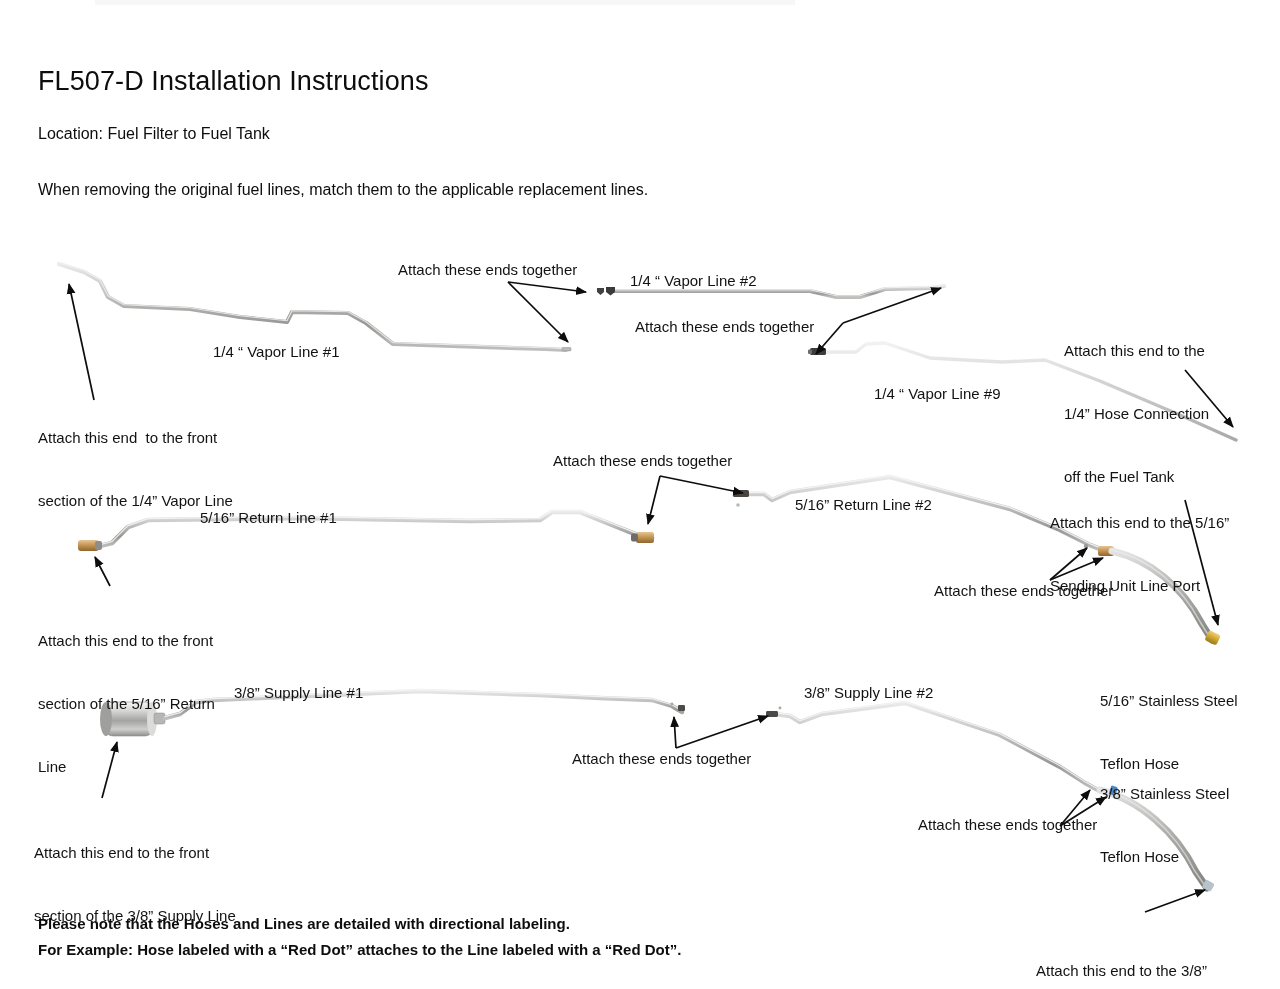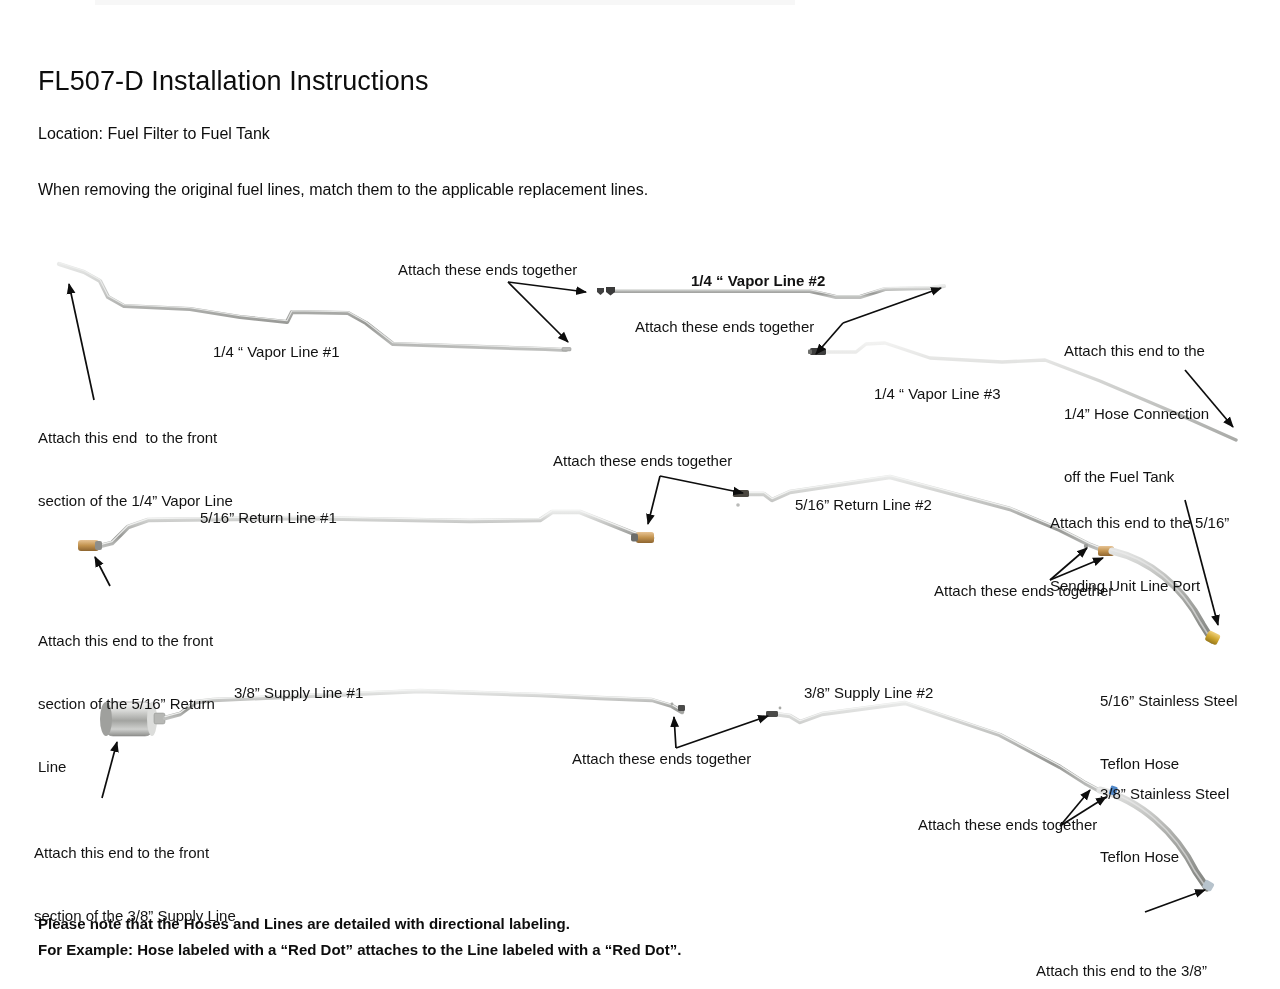--- a/index.html
+++ b/index.html
@@ -201,23 +201,23 @@
 
       <path d="M1060,826 L1090,790"></path>
       <path d="M1060,826 L1106,797"></path>
 
       <path d="M1145,912 L1205,890"></path>
     </g>
   </svg>
 
   <div class="lbl ctr" style="left:184px;top:341px;margin-left:29px;">1/4 “ Vapor Line #1</div>
 
-  <div class="lbl ctr" style="left:691px;top:270px;font-weight:bold;">1/4 “ Vapor Line #2</div>
-
-  <div class="lbl ctr" style="left:874px;top:383px;">1/4 “ Vapor Line #3</div>
+  <div class="lbl ctr" style="left:630px;top:270px;">1/4 “ Vapor Line #2</div>
+
+  <div class="lbl ctr" style="left:874px;top:383px;">1/4 “ Vapor Line #9</div>
 
   <div class="lbl ctr" style="left:398px;top:259px;">Attach these ends together</div>
 
   <div class="lbl ctr" style="left:635px;top:316px;">Attach these ends together</div>
 
   <div class="lbl" style="left:38px;top:385px;">
     <div>Attach this end  to the front</div>
     <div>section of the 1/4” Vapor Line</div>
   </div>
 

